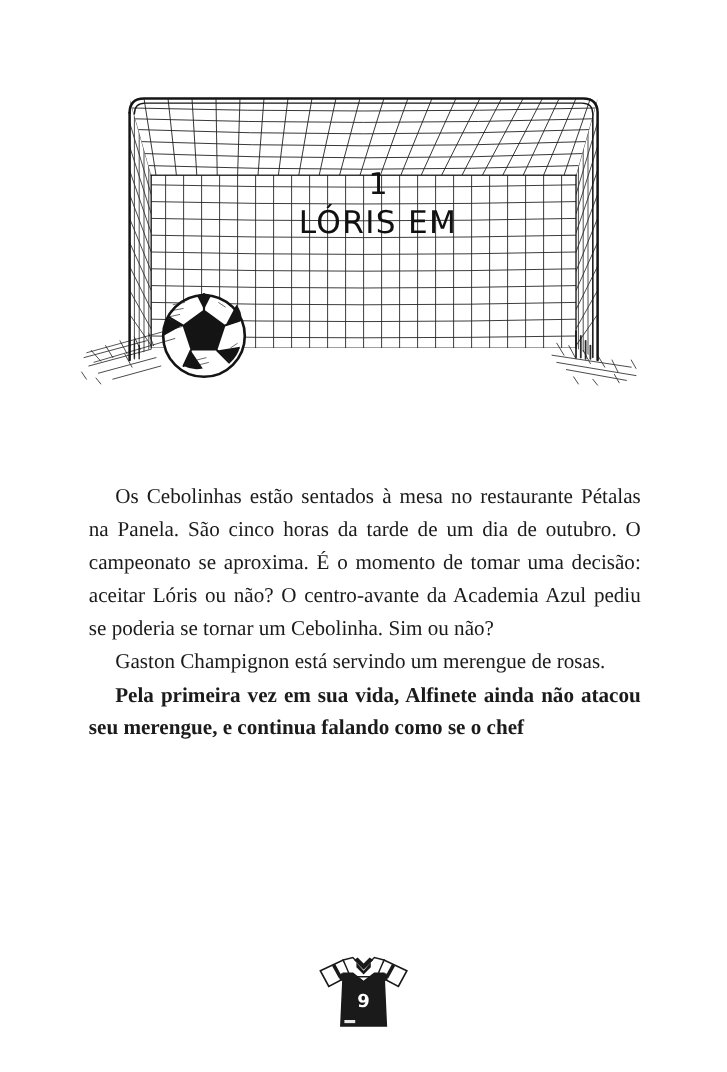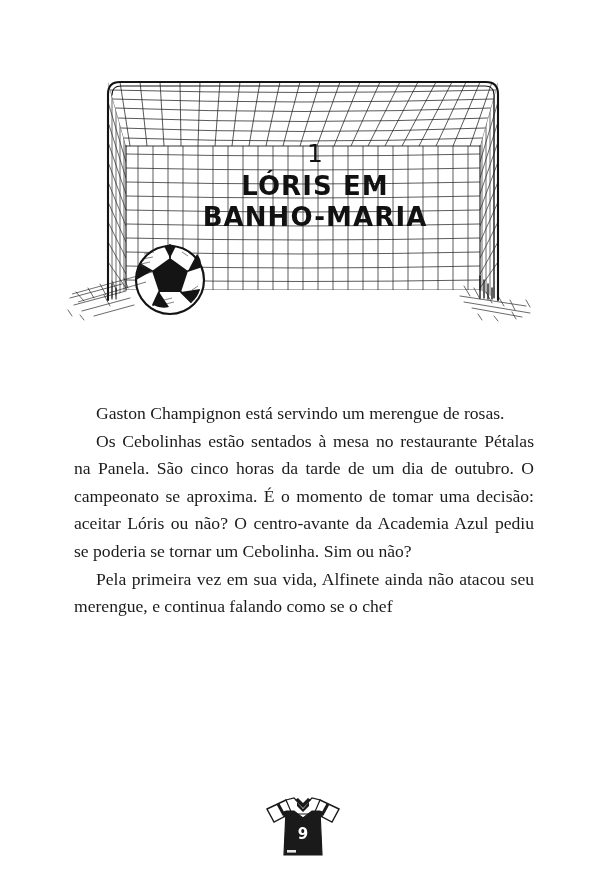--- a/index.html
+++ b/index.html
@@ -51,21 +51,21 @@
   #chapter-number {
     font-size: 25px;
     line-height: 27px;
     letter-spacing: 0px;
     font-weight: 400;
   }
   .chapter-title-line {
     font-size: 26px;
     line-height: 31px;
     letter-spacing: 1.1px;
-    font-weight: 700;
+    font-weight: 400;
     white-space: nowrap;
   }
   #chapter-title-line-1 { margin-top: 4px; }
 
   
   #body-text {
     position: absolute;
     left: 74px;
     top: 400px;
     width: 460px;
@@ -75,20 +75,21 @@
     text-justify: inter-word;
     hyphens: none;
     color: #1b1b1b;
   }
   #body-text p {
     margin: 0;
     text-indent: 22px;
   }
   #body-text p:last-child {
     text-align: justify;
+    font-weight: bold;
   }
 
   
   #page-footer {
     position: absolute;
     left: 0;
     right: 0;
     top: 795px;
     display: flex;
     justify-content: center;
@@ -331,26 +332,25 @@
       <g fill="none" stroke="#141414" stroke-width="0.8" opacity="0.75">
         <path d="M12,232 L92,210"></path>
         <path d="M18,240 L86,220"></path>
       </g>
     </svg>
   </div>
 
   <div id="chapter-heading">
     <div id="chapter-number">1</div>
     <div class="chapter-title-line" id="chapter-title-line-1">LÓRIS EM</div>
-    <div class="chapter-title-line" id="chapter-title-line-2">BANHO-MARIA</div>
   </div>
 
   <div id="body-text">
+    <p>Os Cebolinhas estão sentados à mesa no restaurante Pétalas na Panela. São cinco horas da tarde de um dia de outubro. O campeonato se aproxima. É o momento de tomar uma decisão: aceitar Lóris ou não? O centro-avante da Academia Azul pediu se poderia se tornar um Cebolinha. Sim ou não?</p>
     <p>Gaston Champignon está servindo um merengue de rosas.</p>
-    <p>Os Cebolinhas estão sentados à mesa no restaurante Pétalas na Panela. São cinco horas da tarde de um dia de outubro. O campeonato se aproxima. É o momento de tomar uma decisão: aceitar Lóris ou não? O centro-avante da Academia Azul pediu se poderia se tornar um Cebolinha. Sim ou não?</p>
     <p>Pela primeira vez em sua vida, Alfinete ainda não atacou seu merengue, e continua falando como se o chef</p>
   </div>
 
   <div id="page-footer">
     <div id="jersey-badge">
       <svg viewBox="0 0 78 64" xmlns="http://www.w3.org/2000/svg">
 
         <path d="M3,14 L22,5 L29,17 L10,27 Z" fill="#ffffff" stroke="#1a1a1a" stroke-width="1.4"></path>
         <path d="M14,9 L20,20" stroke="#1a1a1a" stroke-width="3"></path>
 

